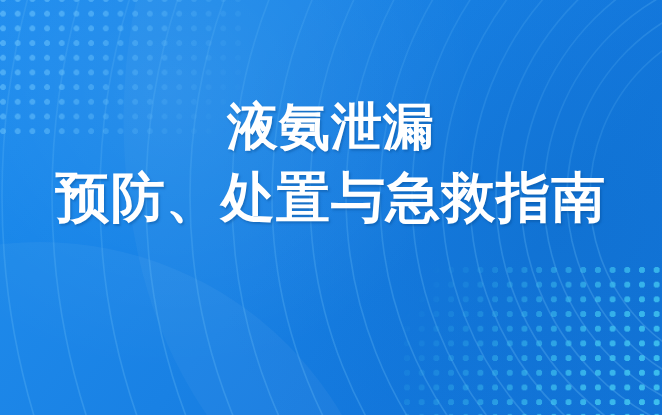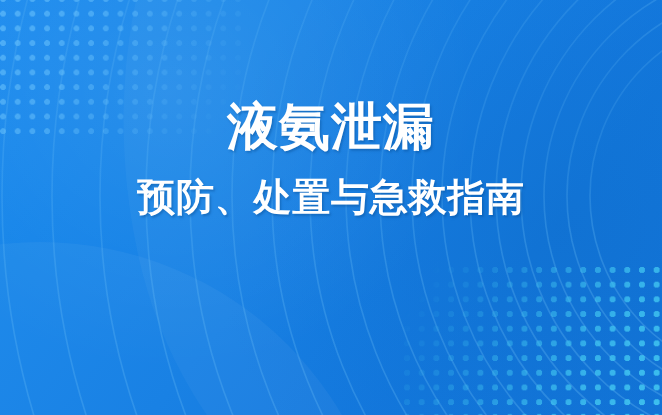--- a/index.html
+++ b/index.html
@@ -144,21 +144,21 @@
     letter-spacing: 0.02em;
     white-space: nowrap;
     text-shadow: 1.5px 2px 2.2px rgba(6,70,140,0.38);
     font-family: "Liberation Sans", "DejaVu Sans", sans-serif;
   }
   .title-line-1 {
     font-size: 51px;
     line-height: 62px;
   }
   .title-line-2 {
-    font-size: 38px;
+    font-size: 54px;
     line-height: 66px;
     margin-top: 6px;
   }
 </style>
 </head>
 <body>
 
 <div id="banner">
 
   <div class="bg-base"></div>

